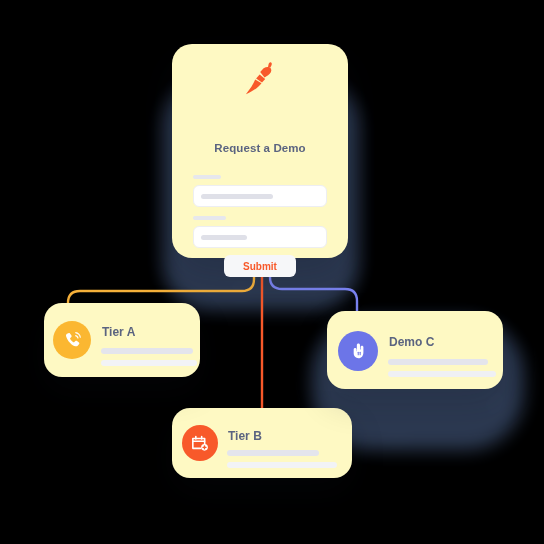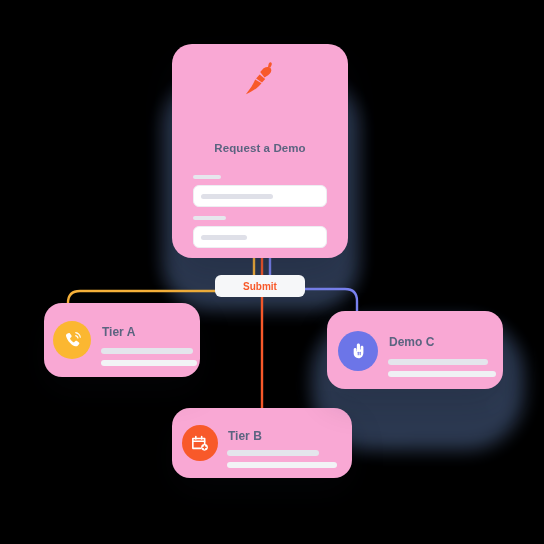--- a/index.html
+++ b/index.html
@@ -16,44 +16,44 @@
       background:
         radial-gradient(circle at 12% 30%, rgba(104,130,160,.55) 0 2px, transparent 3px),
         radial-gradient(circle at 88% 66%, rgba(104,130,160,.5) 0 2px, transparent 3px),
         radial-gradient(circle at 40% 92%, rgba(104,130,160,.45) 0 2px, transparent 3px);
       filter:blur(2px);}
 
   
   #wires{position:absolute;left:0;top:0;width:544px;height:544px;}
 
   
-  .card{position:absolute;background:#f9a8d4;border-radius:18px;
+  .card{position:absolute;background:#fef9c3;border-radius:18px;
         box-shadow:0 14px 34px rgba(16,24,40,.16);}
 
   
   #form-card{left:172px;top:44px;width:176px;height:214px;border-radius:20px;
              box-shadow:0 18px 44px rgba(16,24,40,.22);}
   #logo{position:absolute;left:50%;top:16px;transform:translateX(-50%);
         width:46px;height:42px;}
   #form-title{position:absolute;left:0;right:0;top:98px;text-align:center;
       font-size:11.5px;font-weight:700;color:#5b6480;letter-spacing:.1px;}
 
   .field-group{position:absolute;left:21px;width:134px;}
   .g1{top:131px;} .g2{top:172px;}
   .lbl-skel{height:4px;border-radius:3px;background:#e6e7ed;}
   .g1 .lbl-skel{width:28px;} .g2 .lbl-skel{width:33px;}
   .input-box{margin-top:6px;height:20px;border:1px solid #edeef2;border-radius:6px;
              background:#fff;display:flex;align-items:center;padding:0 7px;}
   .val-skel{height:5px;border-radius:3px;background:#dfe0e8;}
   .g1 .val-skel{width:72px;} .g2 .val-skel{width:46px;}
 
   #submit-btn{position:absolute;left:50%;top:211px;transform:translateX(-50%);
-      width:90px;height:22px;border:0;border-radius:6px;background:#f6f7f9;
+      width:72px;height:22px;border:0;border-radius:6px;background:#f6f7f9;
       color:#f8592a;font-size:10px;font-weight:700;cursor:pointer;
-      font-family:"Liberation Sans",sans-serif;margin-top:20px;}
+      font-family:"Liberation Sans",sans-serif;}
 
   
   #tier-a{left:44px;top:303px;width:156px;height:74px;}
   #tier-b{left:172px;top:408px;width:180px;height:70px;}
   #tier-c{left:327px;top:311px;width:176px;height:78px;}
 
   .tier-icon{position:absolute;border-radius:50%;display:flex;
              align-items:center;justify-content:center;}
   #tier-a .tier-icon{left:9px;top:18px;width:38px;height:38px;background:#fbb731;}
   #tier-b .tier-icon{left:10px;top:17px;width:36px;height:36px;background:#f8592a;}

